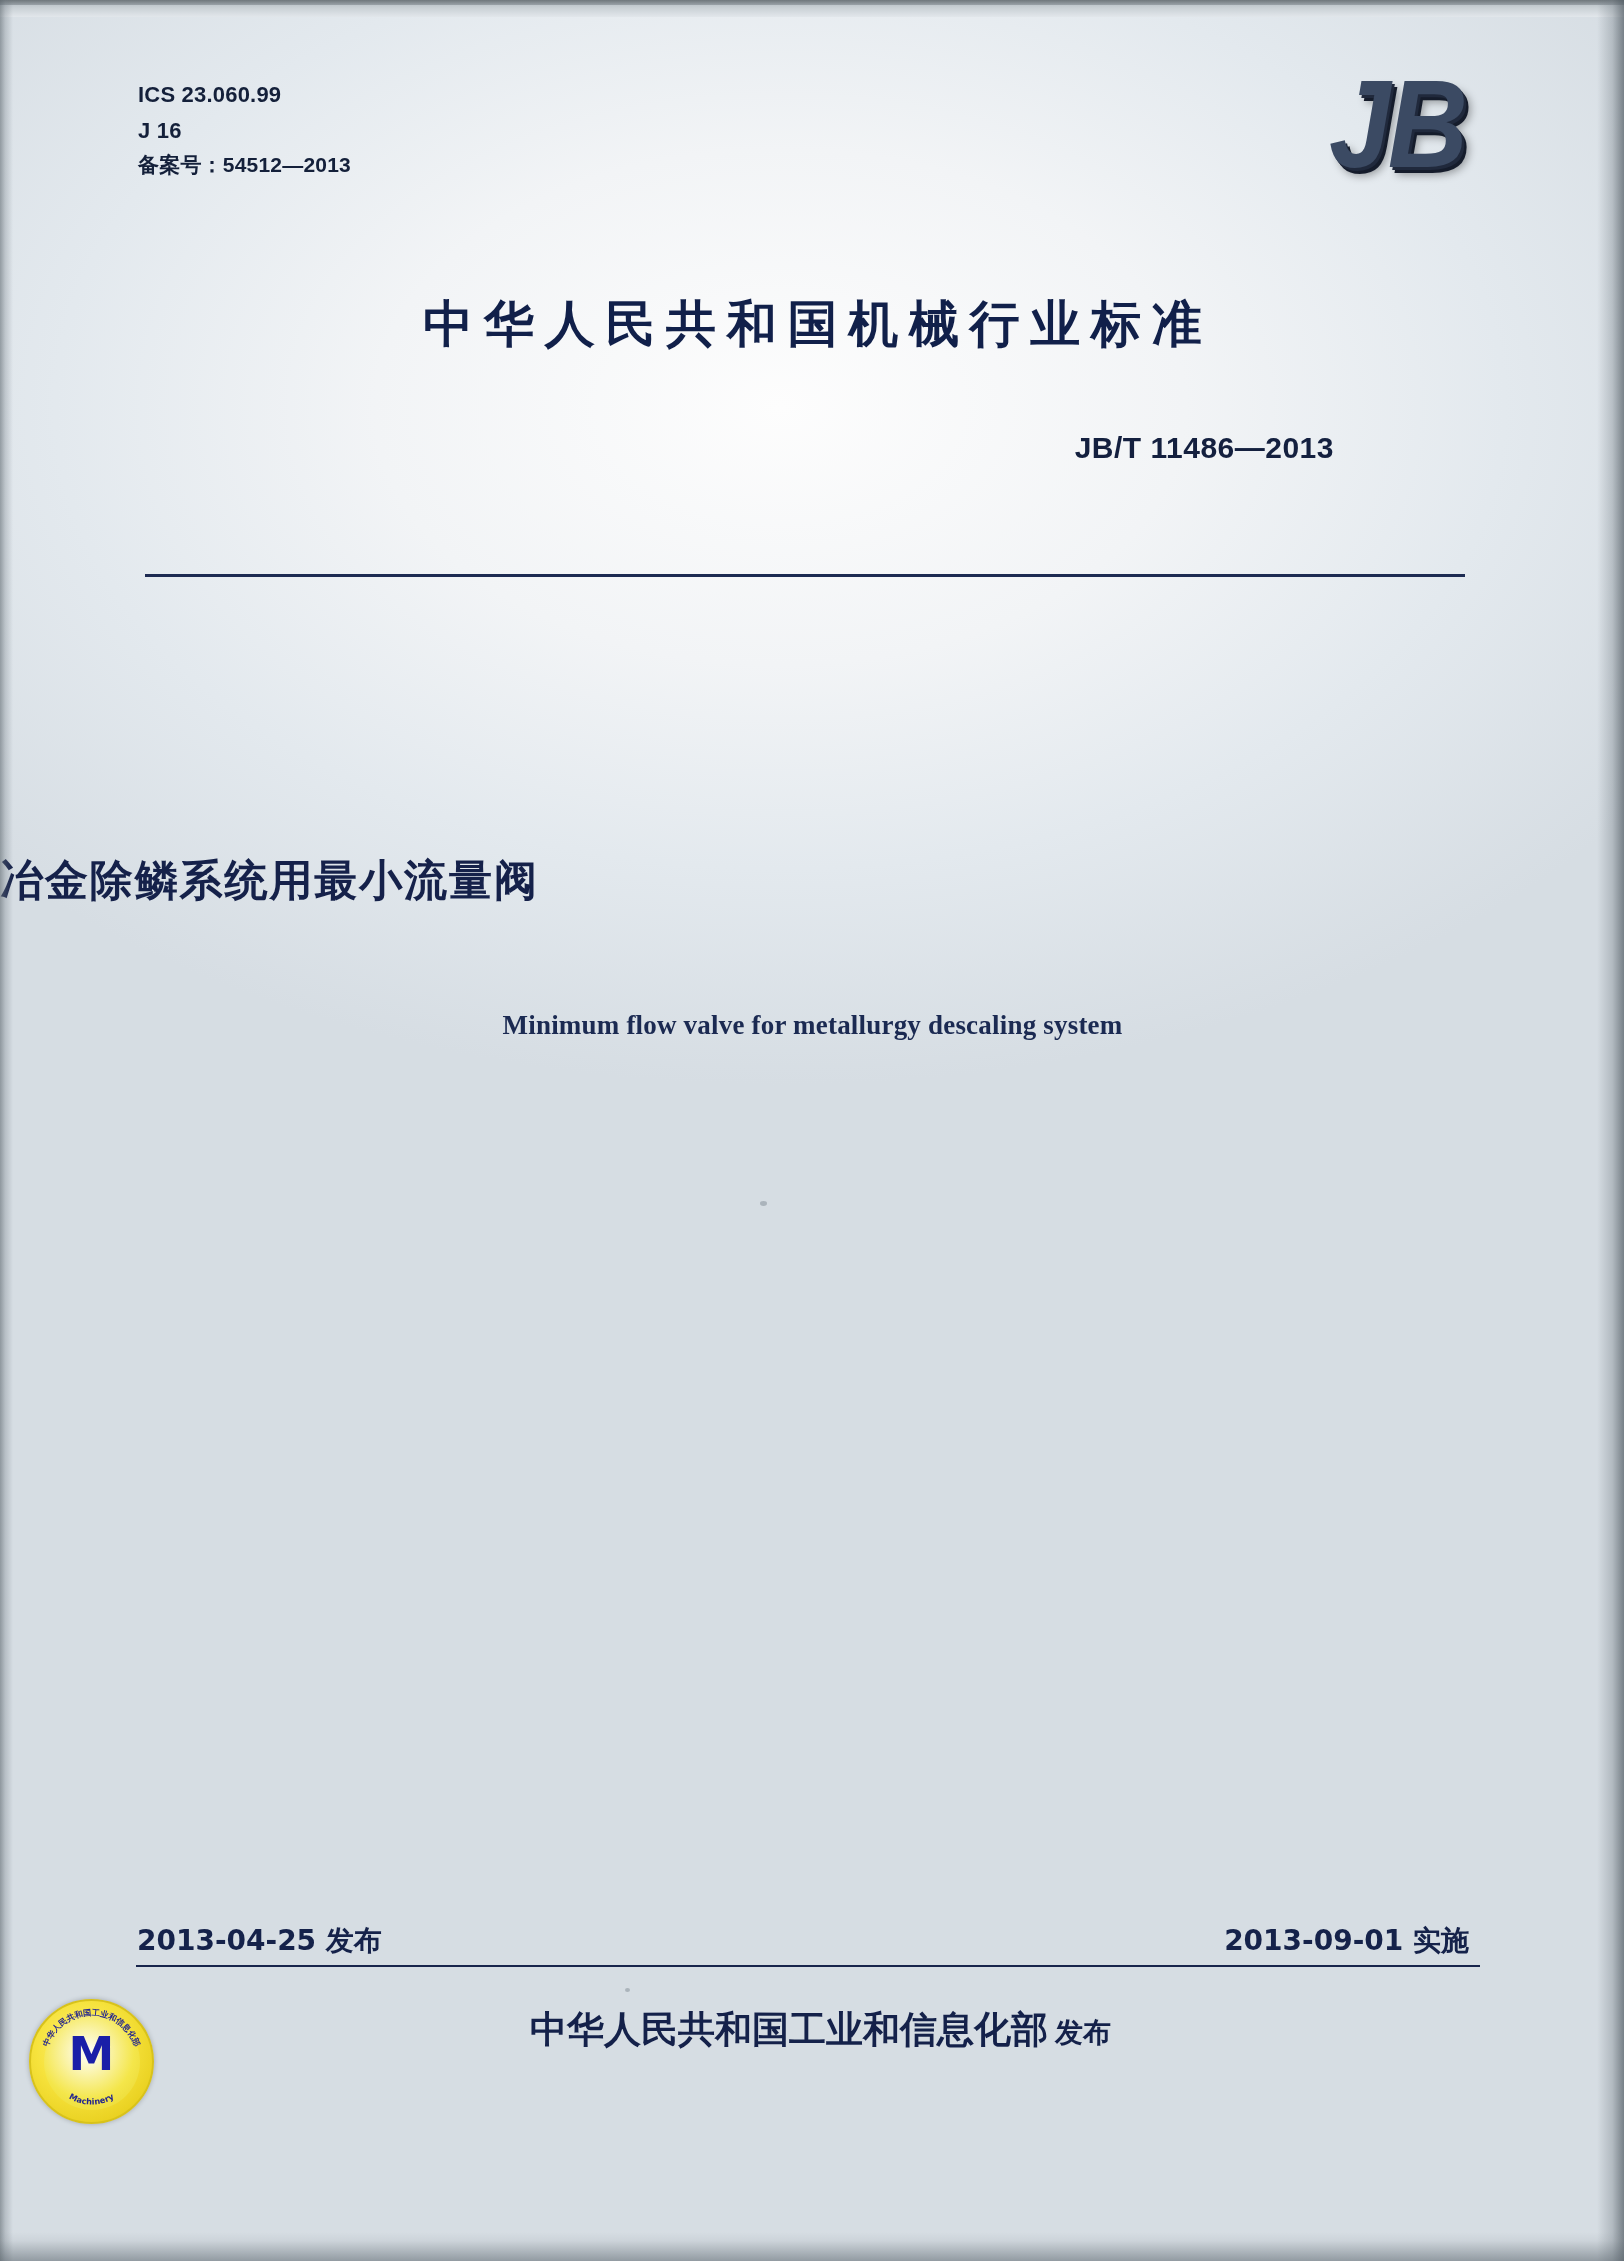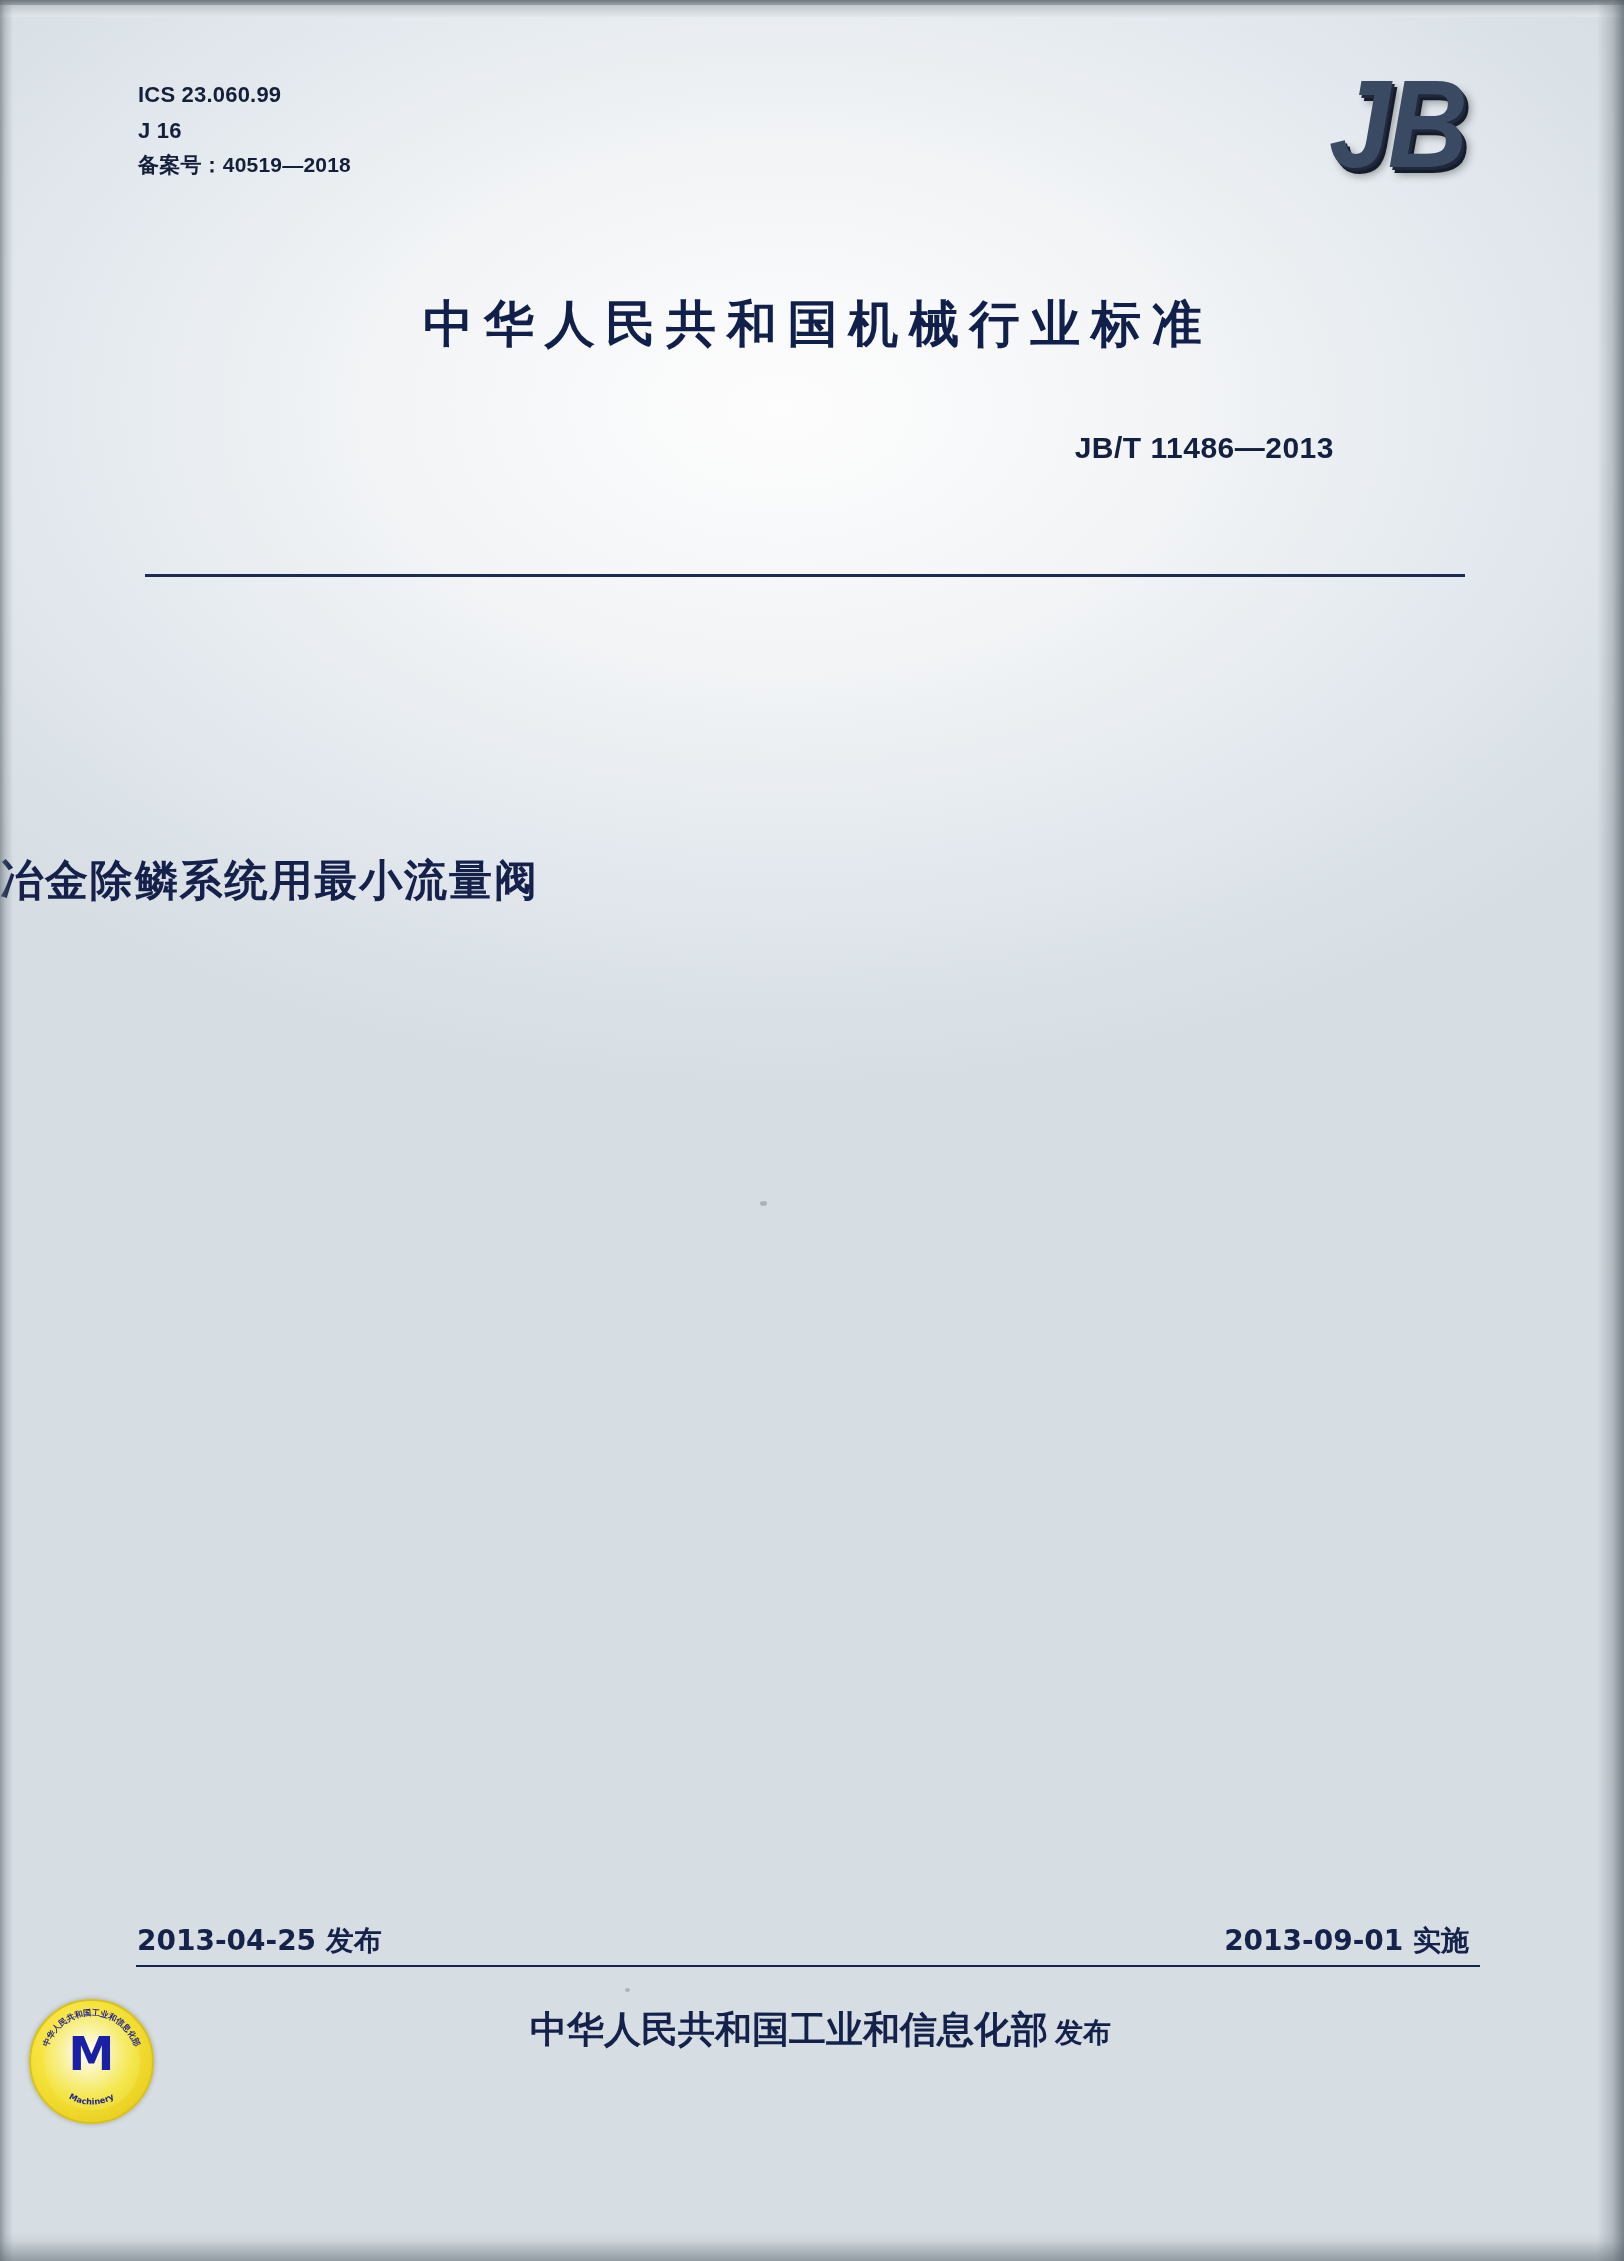--- a/index.html
+++ b/index.html
@@ -239,32 +239,33 @@
 <body>
 
 <div class="page">
   <div class="paper"></div>
   <div class="top-band"></div>
   <div class="top-band-dark"></div>
 
   <div class="meta">
     <div class="m1">ICS 23.060.99</div>
     <div class="m2">J 16</div>
-    <div class="m3">备案号：40519—2018</div>
+    <div class="m3">备案号：54512—2013</div>
   </div>
 
   <div class="jb-logo">JB</div>
 
   <div class="std-title">中华人民共和国机械行业标准</div>
 
   <div class="std-number">JB/T 11486—2013</div>
 
   <div class="rule"></div>
 
   <div class="doc-title-cn">冶金除鳞系统用最小流量阀</div>
+  <div class="doc-title-en">Minimum flow valve for metallurgy descaling system</div>
 
   <div class="pub-date">2013-04-25 发布</div>
   <div class="impl-date">2013-09-01 实施</div>
   <div class="footer-rule"></div>
 
   <div class="issuer">
     <span>中华人民共和国工业和信息化部</span><span class="small">发布</span>
   </div>
 
   <div class="emblem">

